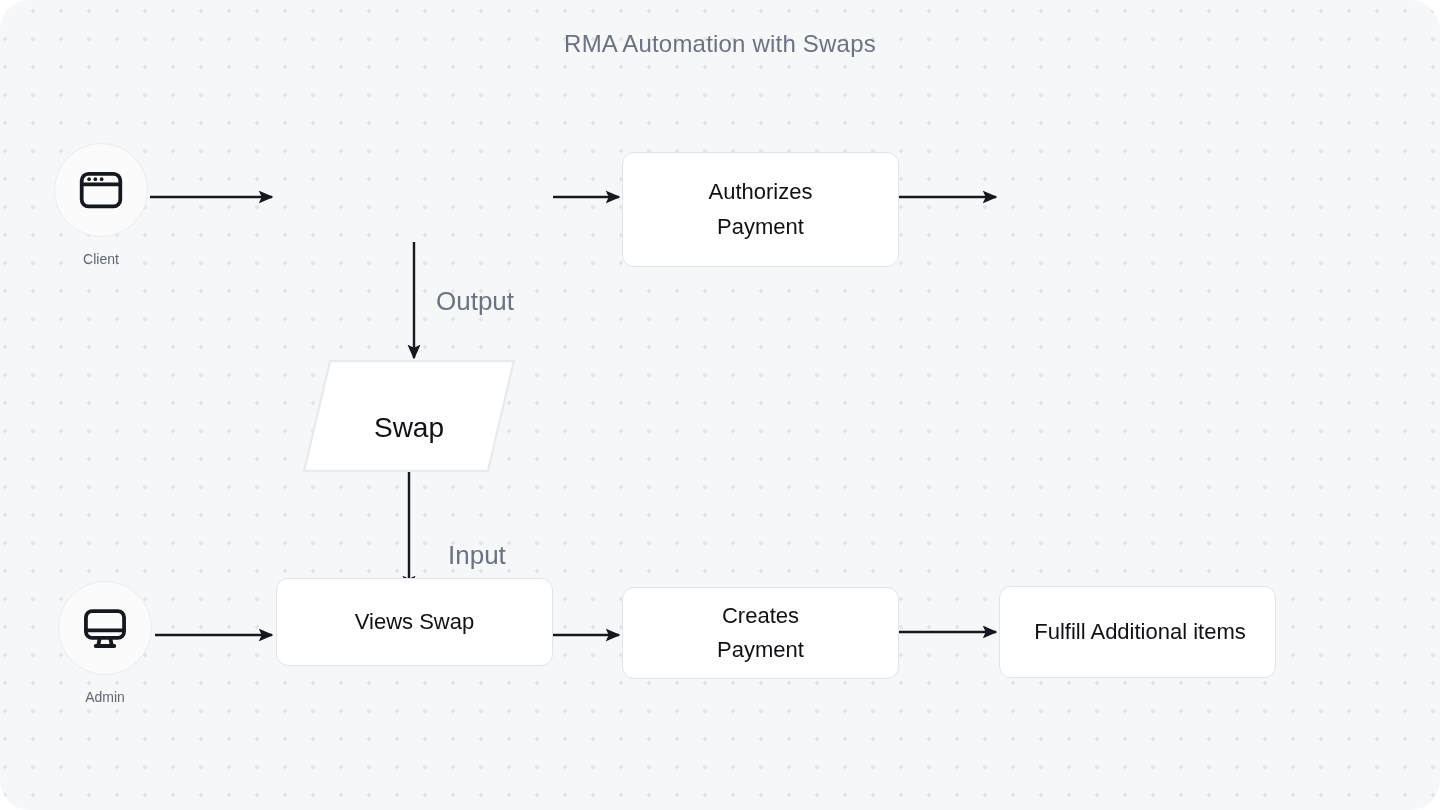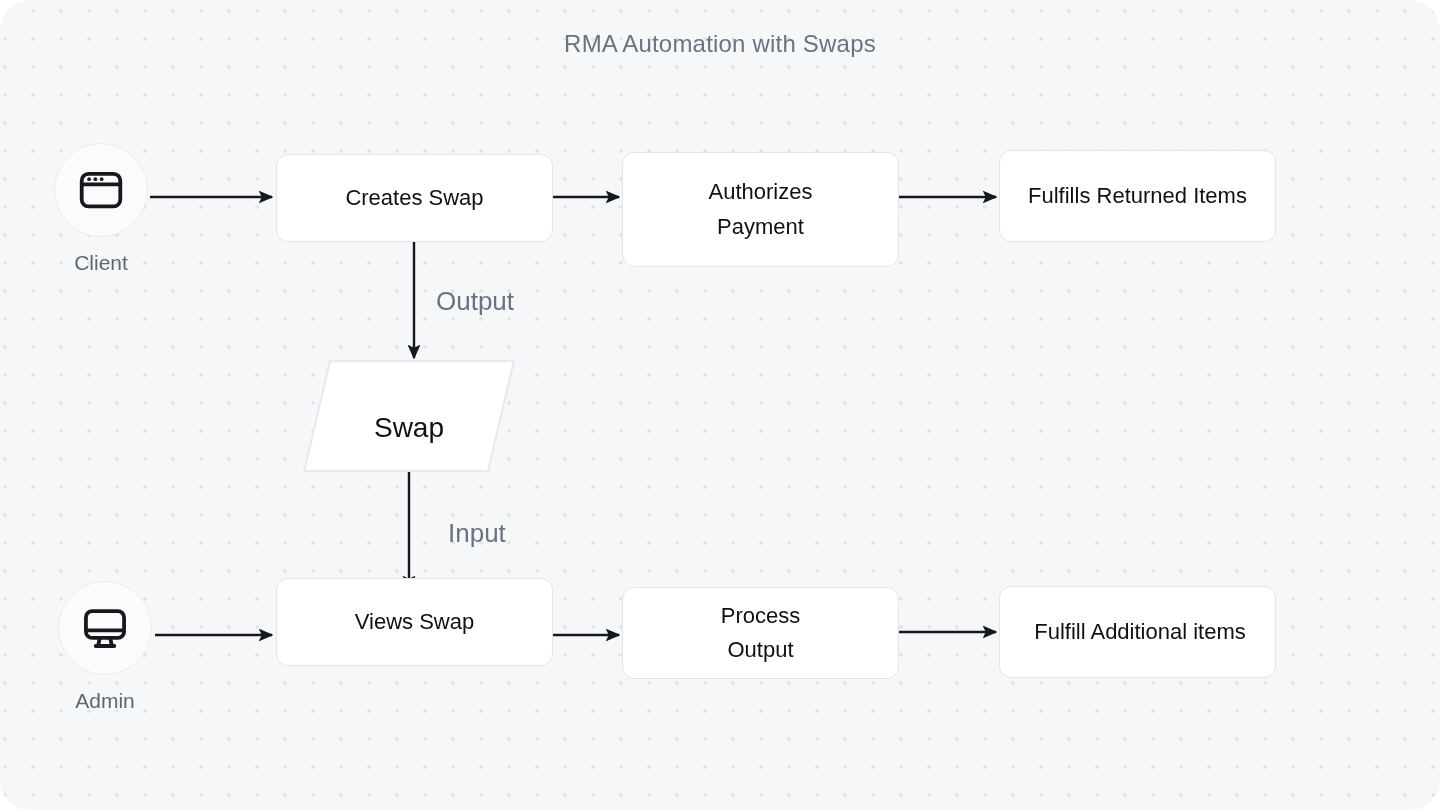--- a/index.html
+++ b/index.html
@@ -68,21 +68,21 @@
     display: flex;
     align-items: center;
     justify-content: center;
   }
   .actor-label {
     position: absolute;
     top: 108px;
     left: -28px;
     width: 150px;
     text-align: center;
-    font-size: 21px;
+    font-size: 14px;
     color: #5f6672;
     white-space: nowrap;
   }
 
   
   .node {
     position: absolute;
     box-sizing: border-box;
     background: #ffffff;
     border: 1.6px solid #e3e4e8;
@@ -178,36 +178,34 @@
       <svg width="52" height="52" viewBox="0 0 24 24" fill="none">
         <rect x="3.2" y="4.2" width="17.6" height="12.4" rx="2.9" stroke="#15181e" stroke-width="1.75"></rect>
         <line x1="3.2" y1="13.1" x2="20.8" y2="13.1" stroke="#15181e" stroke-width="1.75"></line>
         <path d="M 9.6 16.6 L 8.8 20.3 L 15.2 20.3 L 14.4 16.6" stroke="#15181e" stroke-width="1.75" stroke-linejoin="round"></path>
         <line x1="7.7" y1="20.3" x2="16.3" y2="20.3" stroke="#15181e" stroke-width="1.75" stroke-linecap="round"></line>
       </svg>
     </div>
     <div class="actor-label">Admin</div>
   </div>
 
-  <div class="node" style="left:276px; top:154px; width:277px; height:88px;">Creates Swap</div>
 
   <div class="node" style="left:622px; top:152px; width:277px; height:115px; padding-left:56px; padding-right:56px;">Authorizes Payment</div>
 
-  <div class="node" style="left:999px; top:150px; width:277px; height:92px; padding-left:22px; padding-right:22px;">Fulfills Returned Items</div>
 
   <div class="data-node" style="left:303px; top:360px; width:212px; height:112px;">
     <svg class="shape" viewBox="0 0 212 112" preserveAspectRatio="none">
       <polygon points="27,1.2 210.8,1.2 185,110.8 1.2,110.8" fill="#ffffff" stroke="#e9eaee" stroke-width="2.2"></polygon>
     </svg>
     <div class="data-label">Swap</div>
   </div>
 
   <div class="edge-label" style="left:436px; top:286px;">Output</div>
 
-  <div class="edge-label" style="left:448px; top:518px;text-align:center;">Input</div>
+  <div class="edge-label" style="left:448px; top:540px;text-align:center;">Input</div>
 
   <div class="node" style="left:276px; top:578px; width:277px; height:88px;">Views Swap</div>
 
-  <div class="node" style="left:622px; top:587px; width:277px; height:92px; padding-left:64px; padding-right:64px;">Process Output</div>
+  <div class="node" style="left:622px; top:587px; width:277px; height:92px; padding-left:64px; padding-right:64px;">Creates Payment</div>
 
   <div class="node" style="left:999px; top:586px; width:277px; height:92px; padding-left:29px; padding-right:24px;">Fulfill Additional items</div>
 
 </div>
 
 </body></html>

